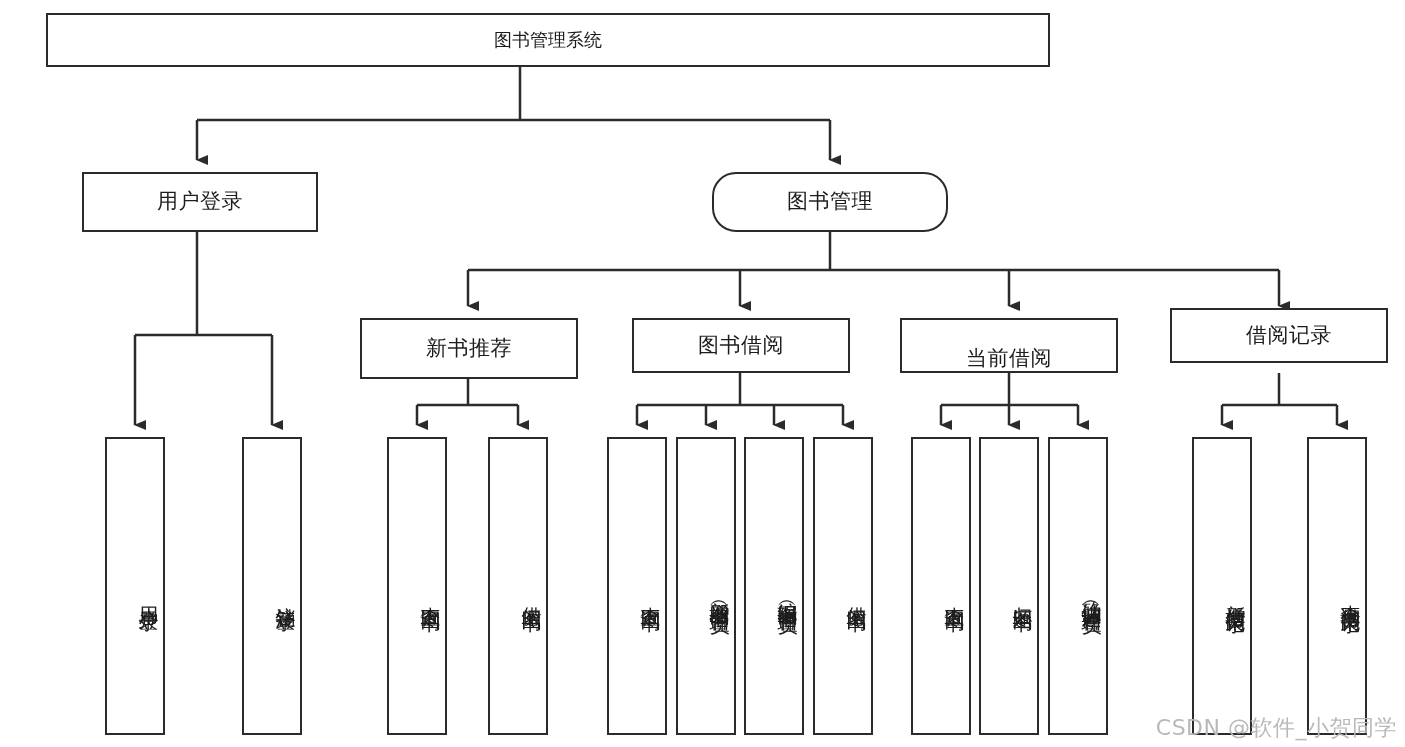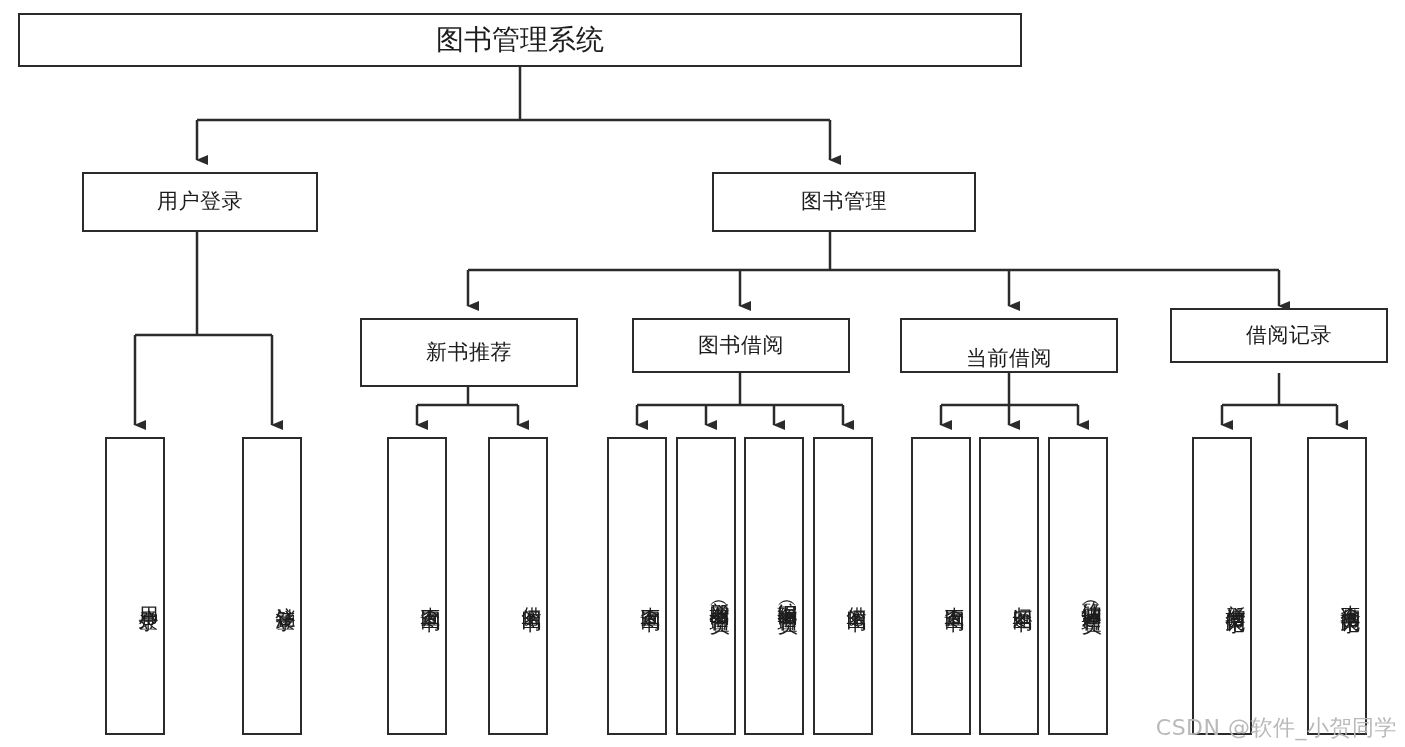--- a/index.html
+++ b/index.html
@@ -32,21 +32,22 @@
     justify-content: center;
     color: #1c1c1c;
     z-index: 2;
   }
   .node-h {
     font-size: 21px;
     letter-spacing: 0.5px;
     line-height: 1.2;
   }
   .node-root {
-    font-size: 28px;
+    font-size: 18px;
+    margin-left: 28px;
   }
   .node-leaf {
     font-size: 20px;
     writing-mode: vertical-rl;
     text-orientation: upright;
     align-items: flex-start;
     justify-content: center;
     padding-top: 18px;
     letter-spacing: 1px;
   }
@@ -122,25 +123,25 @@
     </g>
   </svg>
 
   <div class="node node-root" style="left:18px; top:13px; width:1004px; height:54px;">
     <span>图书管理系统</span>
   </div>
 
   <div class="node node-h" style="left:82px; top:172px; width:236px; height:60px;">
     <span>用户登录</span>
   </div>
-  <div class="node node-h" style="left:712px; top:172px; width:264px; height:60px;">
+  <div class="node node-h" style="left:712px; top:172px; width:236px; height:60px;border-radius:24px;">
     <span>图书管理</span>
   </div>
 
-  <div class="node node-h" style="left:360px; top:318px; width:218px; height:69px;">
+  <div class="node node-h" style="left:360px; top:318px; width:218px; height:61px;">
     <span>新书推荐</span>
   </div>
   <div class="node node-h" style="left:632px; top:318px; width:218px; height:55px;">
     <span>图书借阅</span>
   </div>
   <div class="node node-h" style="left:900px; top:318px; width:218px; height:55px;align-items:flex-end;">
     <span>当前借阅</span>
   </div>
   <div class="node node-h" style="left:1170px; top:308px; width:218px; height:55px;padding-left:20px;">
     <span>借阅记录</span>

